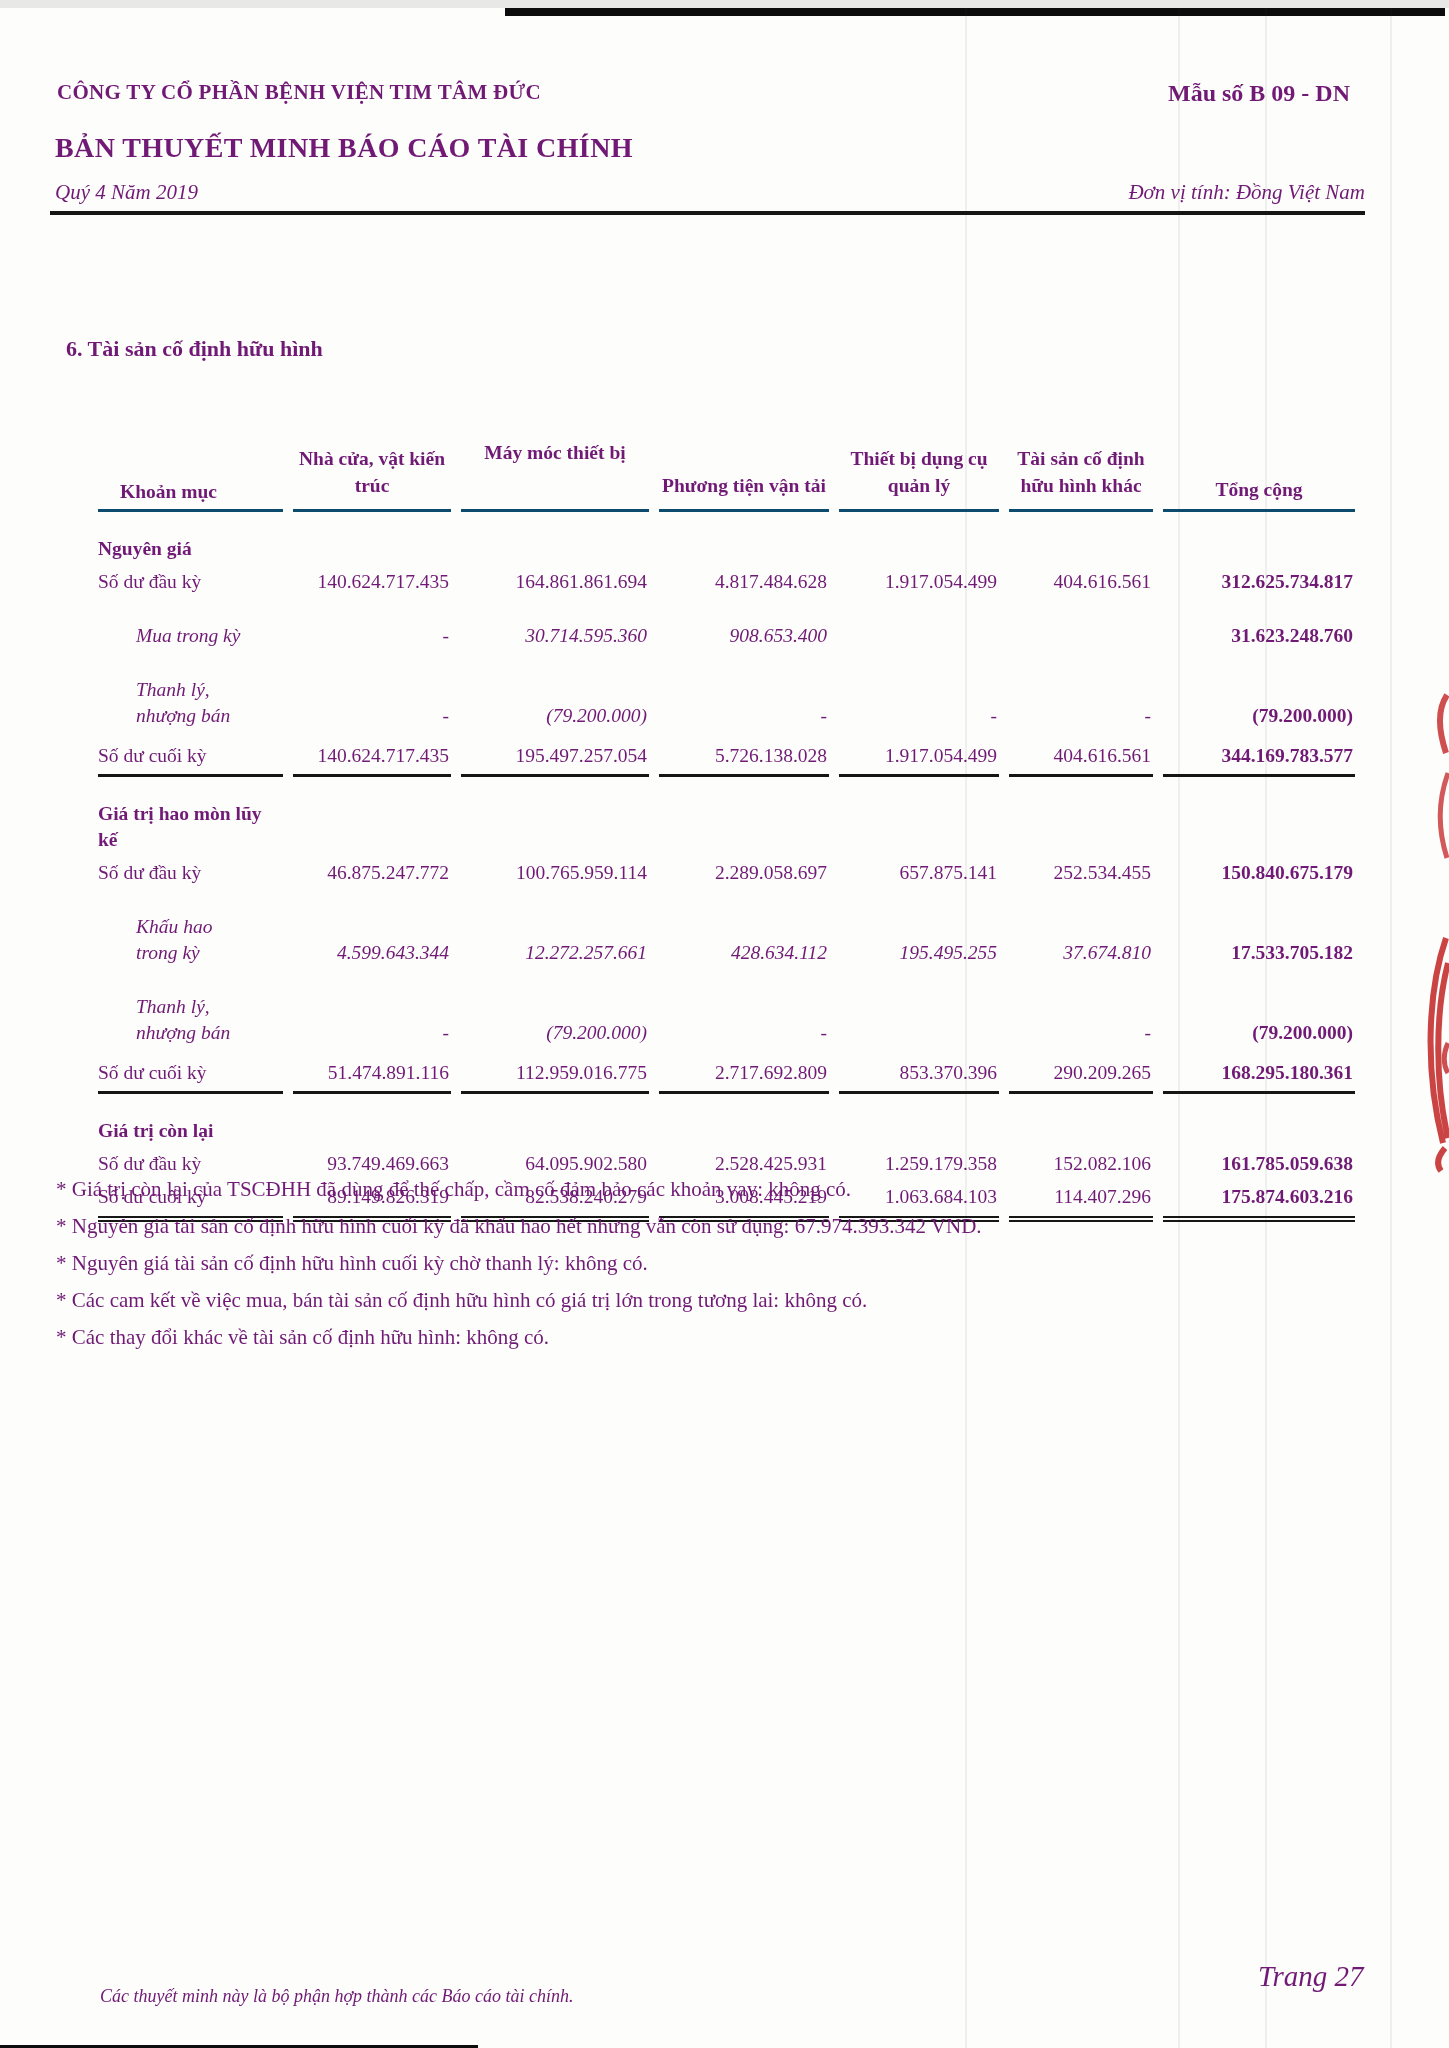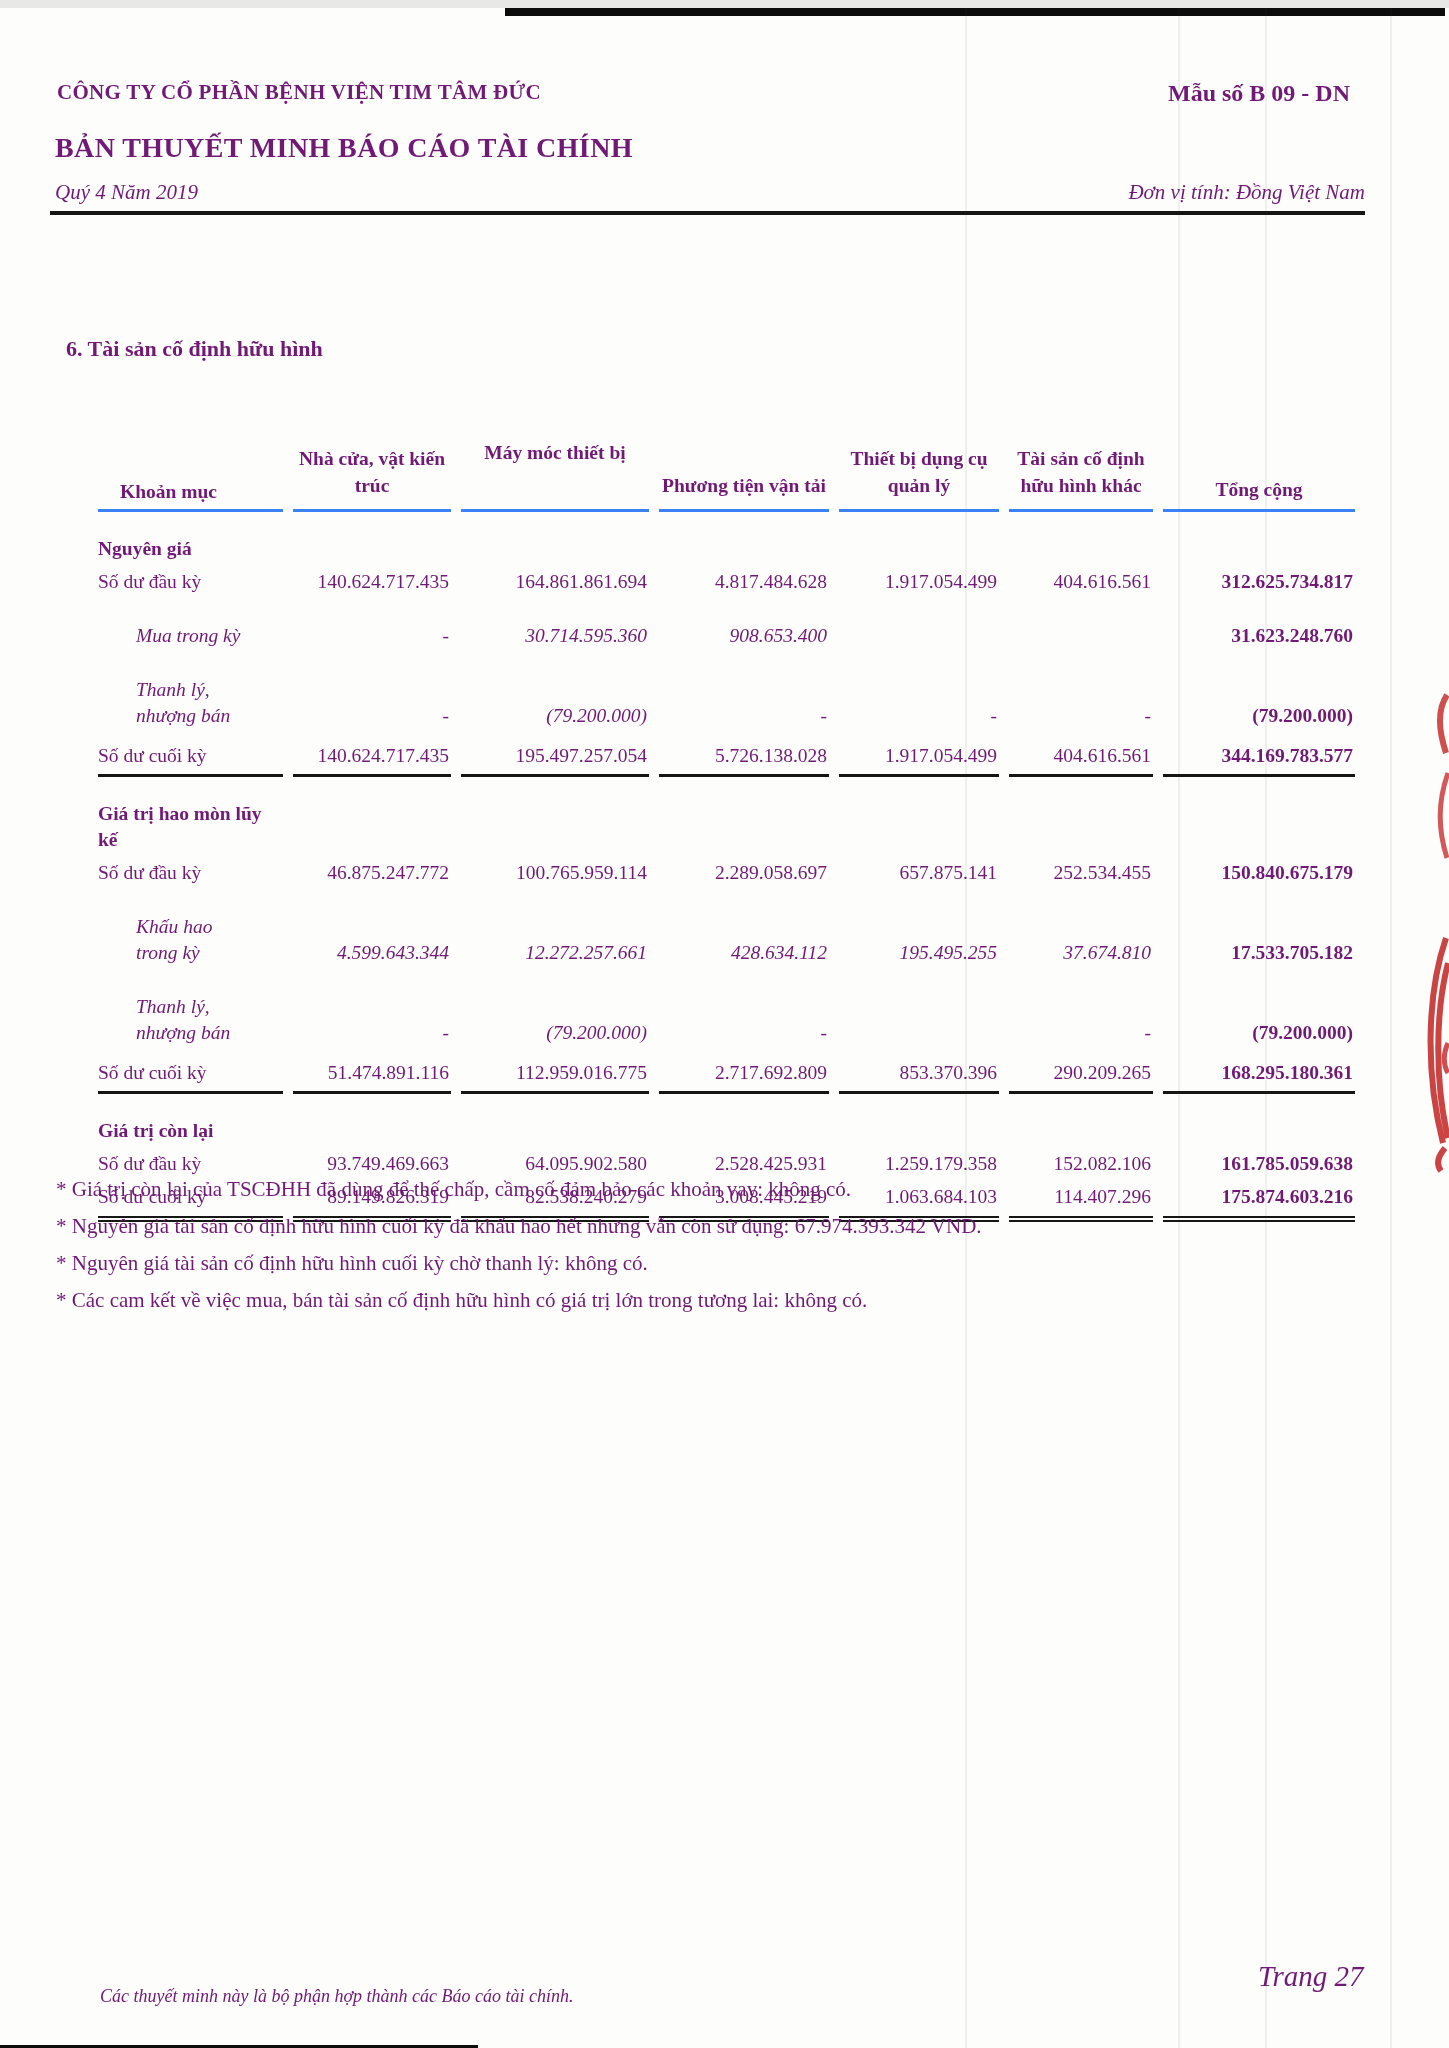--- a/index.html
+++ b/index.html
@@ -30,21 +30,21 @@
   
   table.fixed-assets{
     position:absolute;left:88px;top:366px;width:1277px;
     border-collapse:separate;border-spacing:10px 0;
     table-layout:fixed;font-size:19.5px;line-height:26px;
   }
   col.w1{width:185px;} col.w2{width:158px;} col.w3{width:188px;}
   col.w4{width:170px;} col.w5{width:160px;} col.w6{width:144px;} col.w7{width:192px;}
   th{
     font-weight:bold;text-align:center;vertical-align:bottom;
-    padding:0 0 10px 0;border-bottom:3px solid #3b82f6;
+    padding:0 0 10px 0;border-bottom:3px solid #0c4a6e;
     font-size:19.5px;line-height:27px;height:92px;
   }
   th.th-item{text-align:left;padding-left:22px;padding-bottom:4px;}
   th.th-machinery{padding-bottom:43px;}
   th.th-total{padding-bottom:6px;}
   td{vertical-align:bottom;padding:2px 2px 2px 0;}
   td.c-label{text-align:left;white-space:pre-line;}
   td.c-num{text-align:right;}
   td.c-total{font-weight:bold;}
   tr.row-section td{padding-top:24px;font-weight:bold;}
@@ -232,18 +232,19 @@
           <td class="c-num c-total">175.874.603.216</td>
         </tr>
       </tbody>
   </table>
 
   <div class="footnotes">
       <div class="fn-line">* Giá trị còn lại của TSCĐHH đã dùng để thế chấp, cầm cố đảm bảo các khoản vay: không có.</div>
       <div class="fn-line">* Nguyên giá tài sản cố định hữu hình cuối kỳ đã khấu hao hết nhưng vẫn còn sử dụng: 67.974.393.342 VND.</div>
       <div class="fn-line">* Nguyên giá tài sản cố định hữu hình cuối kỳ chờ thanh lý: không có.</div>
       <div class="fn-line">* Các cam kết về việc mua, bán tài sản cố định hữu hình có giá trị lớn trong tương lai: không có.</div>
+      <div class="fn-line">* Các thay đổi khác về tài sản cố định hữu hình: không có.</div>
     </div>
 
   <div class="footer-note">Các thuyết minh này là bộ phận hợp thành các Báo cáo tài chính.</div>
   <div class="page-number">Trang 27</div>
 
 </div>
 
 </body></html>

